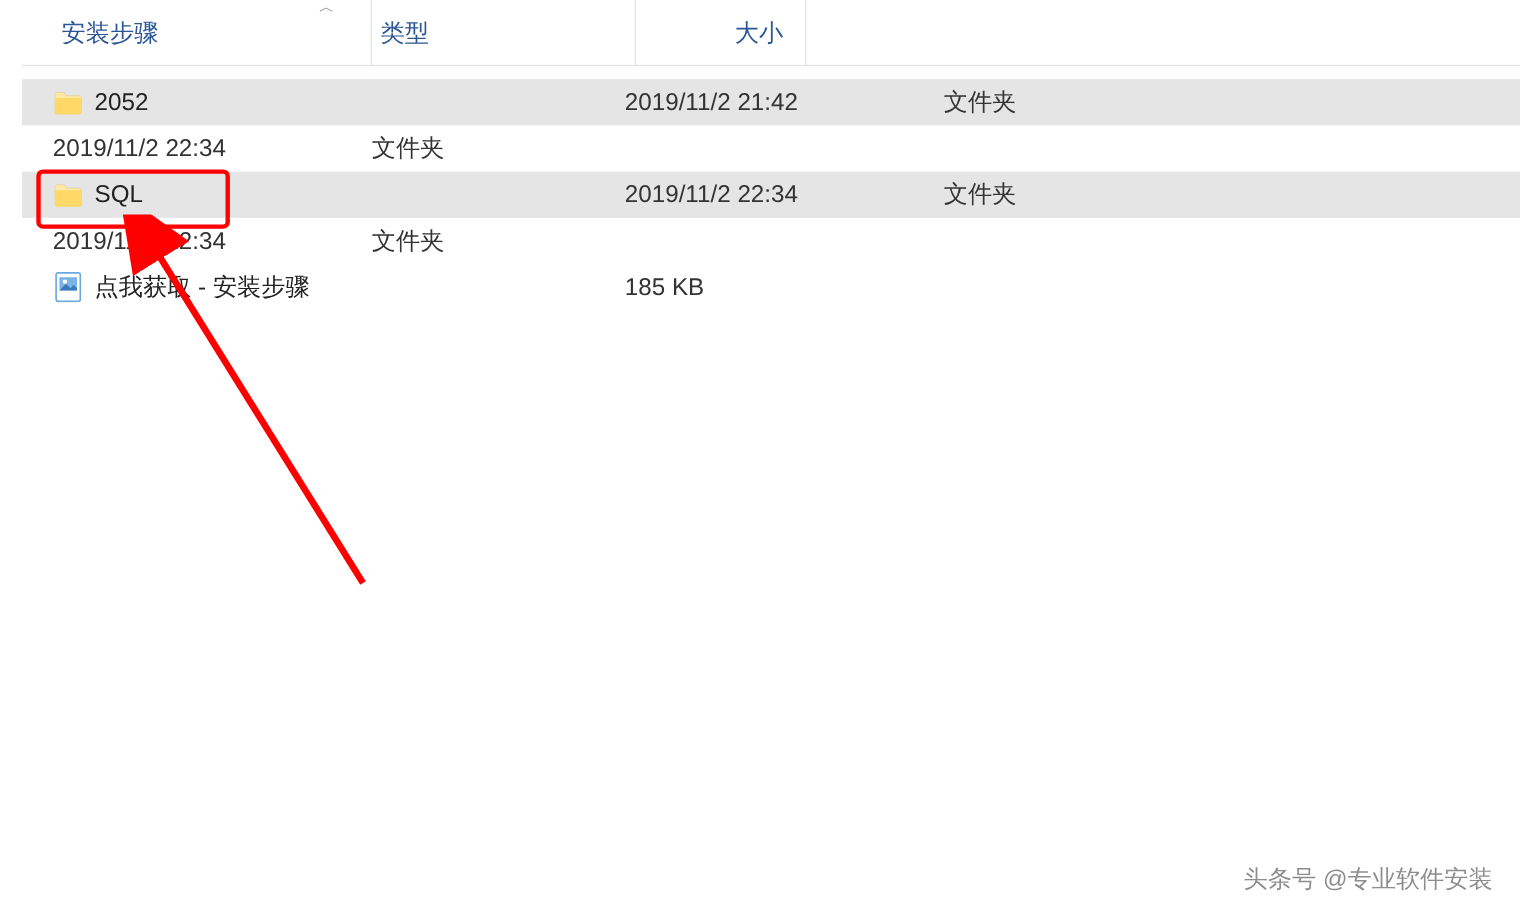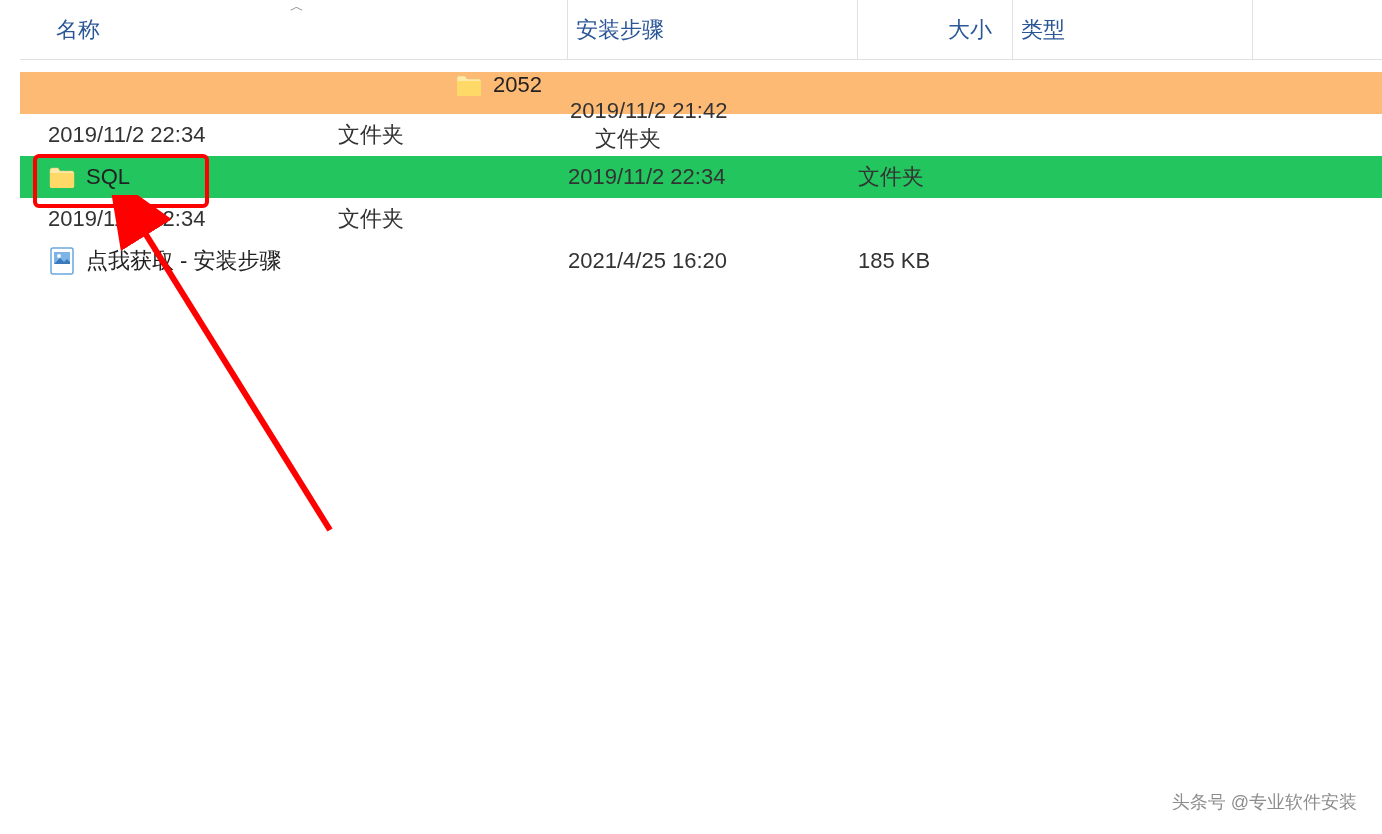--- a/index.html
+++ b/index.html
@@ -52,25 +52,24 @@
       padding-top: 12px;
     }
     .file-row {
       display: flex;
       align-items: center;
       height: 42px;
       padding-left: 48px;
       cursor: pointer;
     }
     .file-row.alt {
-      background: #fdba74;
-      flex-direction: column;
+      background: #e5e5e5;
     }
     .file-row.selected {
-      background: #22c55e;
+      background: #e5e5e5;
     }
     .file-row.highlighted {
       position: relative;
     }
     .file-row.highlighted::after {
       content: '';
       position: absolute;
       left: 33px;
       top: -2px;
       width: 168px;
@@ -117,50 +116,47 @@
       position: absolute;
       left: 105px;
       top: 195px;
       pointer-events: none;
       z-index: 10;
     }
     .watermark {
       position: absolute;
       bottom: 20px;
       right: 25px;
-      font-size: 18px;
+      font-size: 22px;
       color: rgba(80, 80, 80, 0.65);
       font-weight: 500;
     }
     .left-edge {
       position: absolute;
       left: 0;
       top: 0;
       width: 20px;
       height: 100%;
       background: #fff;
     }
   </style>
 </head>
 <body>
 
 <div class="file-explorer">
   <div class="header-row">
     <span class="sort-indicator">︿</span>
-    <div class="header-cell col-name">
-      <span>名称</span>
-    </div>
     <div class="header-cell col-date">
       <span>安装步骤</span>
     </div>
+    <div class="header-cell col-type">
+      <span>类型</span>
+    </div>
     <div class="header-cell col-size">
       <span>大小</span>
-    </div>
-    <div class="header-cell col-type">
-      <span>类型</span>
     </div>
   </div>
 
   <div class="file-list" id="file-list">
   <div class="file-row alt">
         <div class="cell-name">
           <span class="folder-icon"><svg viewBox="0 0 28 22">
               <path d="M2 4 L2 20 C2 21 3 22 4 22 L24 22 C25 22 26 21 26 20 L26 7 C26 6 25 5 24 5 L12 5 L10 2 L4 2 C3 2 2 3 2 4 Z" fill="#ffe9a6" stroke="#e0c675" stroke-width="0.5"></path>
               <path d="M2 7 L26 7 L26 20 C26 21 25 22 24 22 L4 22 C3 22 2 21 2 20 Z" fill="#ffd968"></path>
             </svg></span>
@@ -195,21 +191,20 @@
       <div class="file-row">
         <div class="cell-name">
           <span class="file-icon"><svg viewBox="0 0 24 28">
               <rect x="1" y="1" width="22" height="26" rx="2" fill="#fff" stroke="#6aa8e0" stroke-width="1.5"></rect>
               <rect x="4" y="5" width="16" height="12" fill="#7db4e8"></rect>
               <circle cx="9" cy="9" r="2" fill="#fff"></circle>
               <path d="M4 17 L10 11 L14 15 L17 12 L20 15 L20 17 Z" fill="#3a7aba"></path>
             </svg></span>
           <span class="file-name">点我获取 - 安装步骤</span>
         </div>
-        <div class="cell-date">2021/4/25 16:20</div>
         <div class="cell-size">185 KB</div>
       </div>
     </div>
 </div>
 
 <svg class="red-arrow" width="240" height="350">
   <defs>
     <marker id="arrowhead" markerWidth="12" markerHeight="10" refX="2" refY="5" orient="auto">
       <polygon points="0 0, 12 5, 0 10" fill="#ff0000"></polygon>
     </marker>

